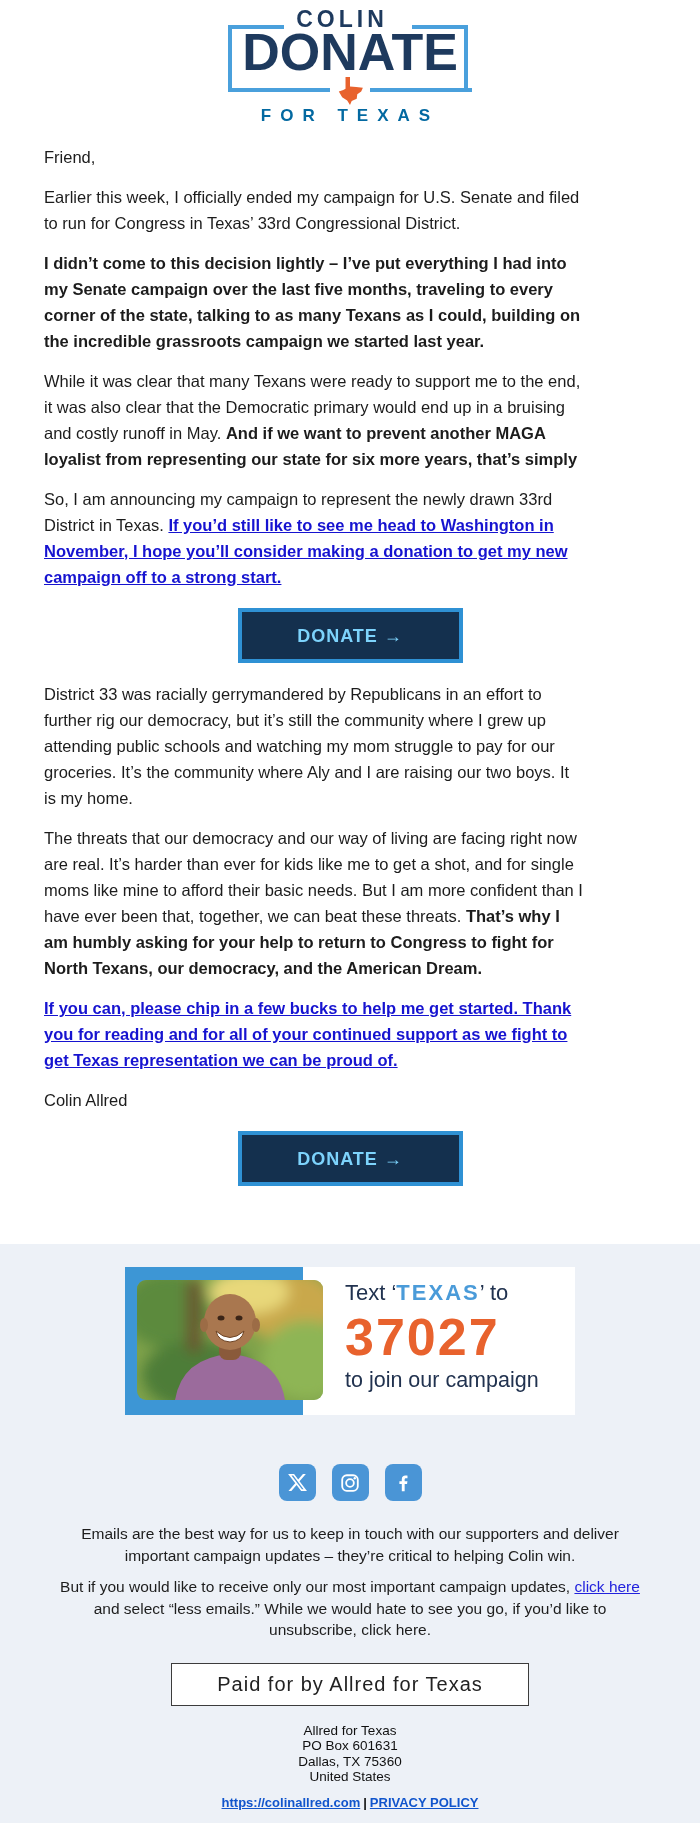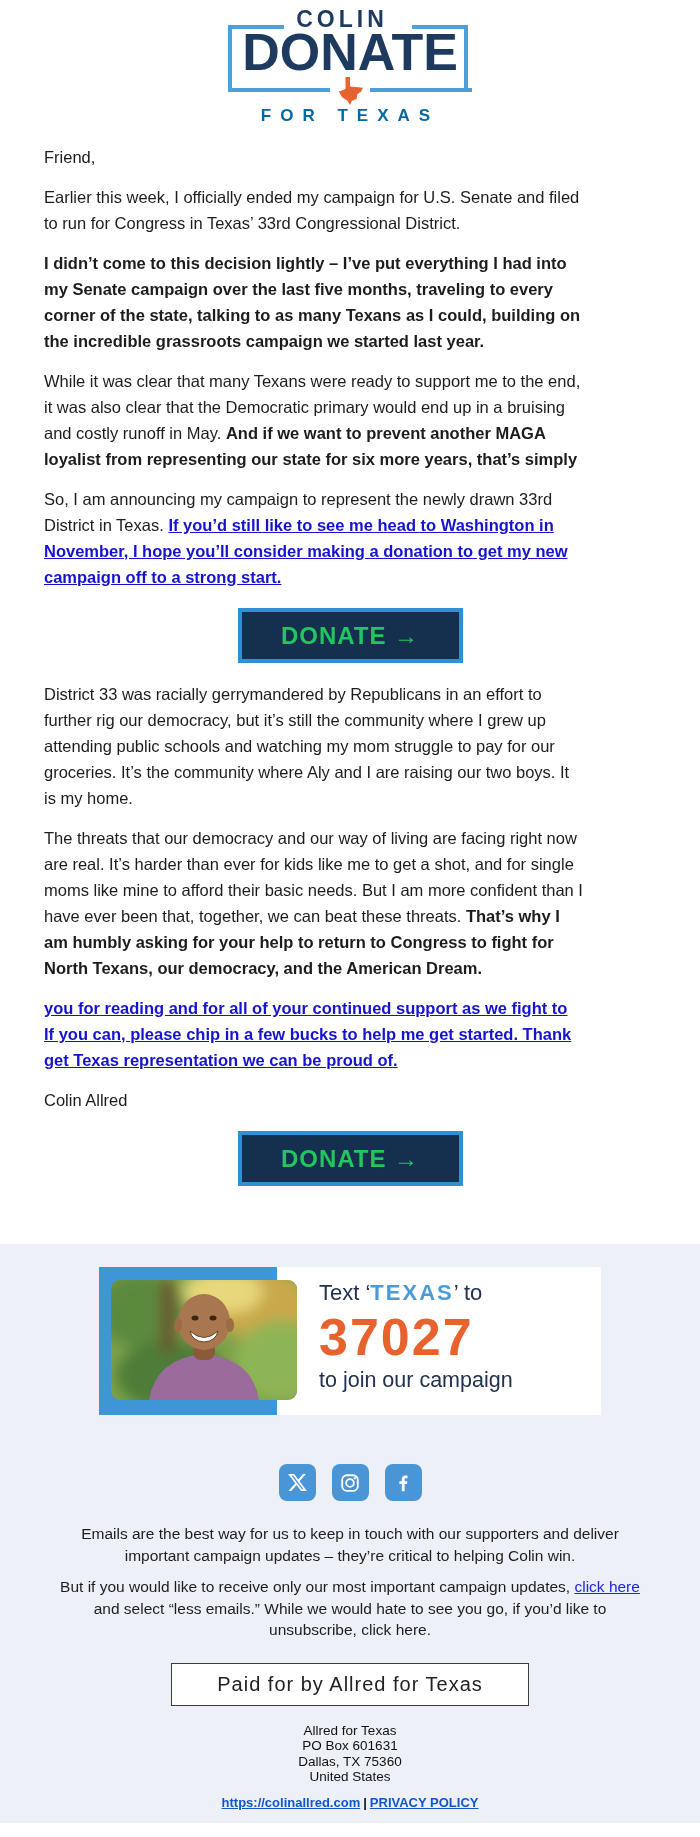--- a/index.html
+++ b/index.html
@@ -25,26 +25,26 @@
   .content p { margin:14px 0; }
   .line { display:block; white-space:nowrap; }
   .seg-n { font-weight:400; }
   .seg-b { font-weight:700; }
   .seg-l { color:#1613d0; font-weight:700; text-decoration:underline; cursor:pointer; }
   .seg-a { color:#2222dd; text-decoration:underline; cursor:pointer; }
 
   .btn-wrap { text-align:center; margin:18px 0; }
   .donate-btn { display:inline-flex; align-items:center; justify-content:center; box-sizing:border-box;
                 width:225px; height:55px; background:#14304e; border:4px solid #2f91d4;
-                color:#22c55e; font-weight:700; font-size:24px; letter-spacing:1px;
+                color:#7dd3fc; font-weight:700; font-size:18px; letter-spacing:1px;
                 cursor:pointer; text-decoration:none; }
 
   
   .footer { background:#edf1f7; padding:23px 0 13px 0; }
-  .banner-card { position:relative; width:502px; height:148px; margin:0 auto; background:#ffffff; cursor:pointer; }
+  .banner-card { position:relative; width:450px; height:148px; margin:0 auto; background:#ffffff; cursor:pointer; }
   .banner-blue { position:absolute; left:0; top:0; width:178px; height:148px; background:#3d96d5; }
   .banner-photo { position:absolute; left:12px; top:13px; }
   .banner-text { position:absolute; left:220px; top:13px; }
   .bt-l1 { font-size:22px; color:#21324f; white-space:nowrap; }
   .bt-kw { color:#4a9bd9; font-weight:800; letter-spacing:2px; }
   .bt-num { font-size:52px; line-height:58px; font-weight:800; letter-spacing:2px; color:#e8622d; margin-top:2px; }
   .bt-cap { font-size:21.5px; color:#21324f; margin-top:2px; white-space:nowrap; }
 
   .social-row { display:flex; justify-content:center; gap:16px; margin-top:49px; }
   .social-btn { width:37px; height:37px; border-radius:8px; background:#4a95d6;
@@ -117,22 +117,22 @@
       </p>
       <p>
         <span class="line"><span class="seg-n">The threats that our democracy and our way of living are facing right now</span></span>
         <span class="line"><span class="seg-n">are real. It’s harder than ever for kids like me to get a shot, and for single</span></span>
         <span class="line"><span class="seg-n">moms like mine to afford their basic needs. But I am more confident than I</span></span>
         <span class="line"><span class="seg-n">have ever been that, together, we can beat these threats. </span><span class="seg-b">That’s why I</span></span>
         <span class="line"><span class="seg-b">am humbly asking for your help to return to Congress to fight for</span></span>
         <span class="line"><span class="seg-b">North Texans, our democracy, and the American Dream.</span></span>
       </p>
       <p>
+        <span class="line"><span class="seg-l">If you can, please chip in a few bucks to help me get started. Thank</span></span>
         <span class="line"><span class="seg-l">you for reading and for all of your continued support as we fight to</span></span>
-        <span class="line"><span class="seg-l">If you can, please chip in a few bucks to help me get started. Thank</span></span>
         <span class="line"><span class="seg-l">get Texas representation we can be proud of.</span></span>
       </p>
       <p>
         <span class="line"><span class="seg-n">Colin Allred</span></span>
       </p>
       <div class="btn-wrap"><a class="donate-btn">DONATE →</a></div>
     </div>
 
   <div class="footer">
 

